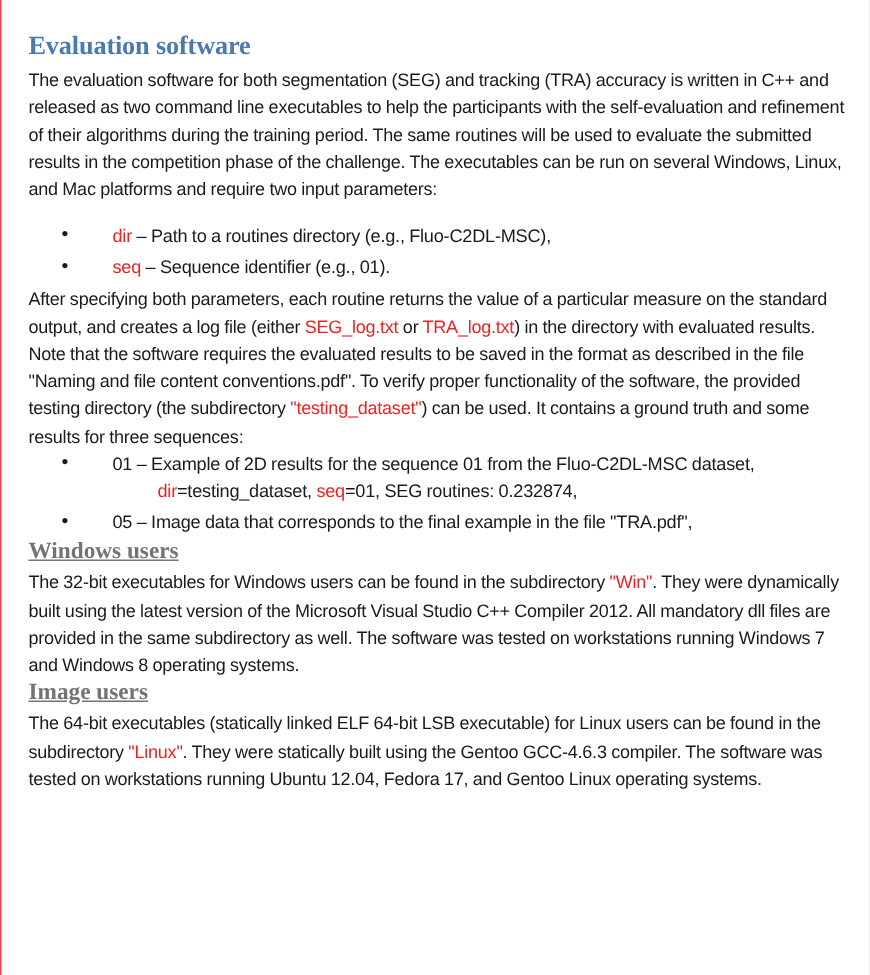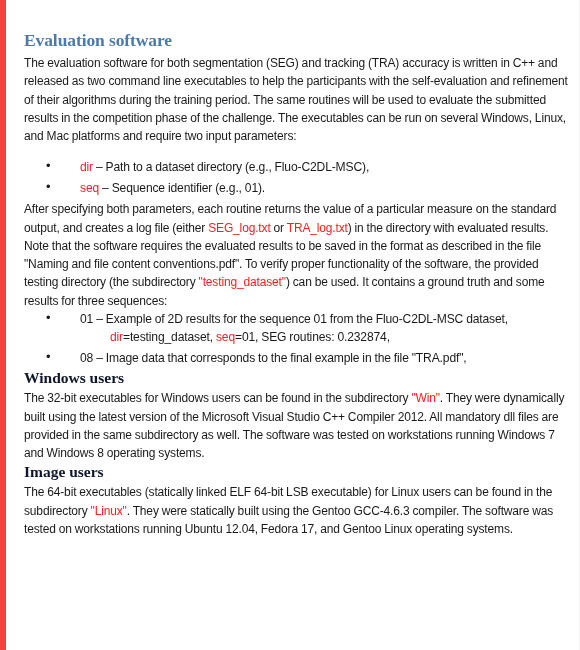--- a/index.html
+++ b/index.html
@@ -12,47 +12,48 @@
     height: 650px;
     overflow: hidden;
     font-family: "Liberation Sans", "DejaVu Sans", sans-serif;
   }
   .page {
     position: relative;
     width: 580px;
     height: 650px;
     box-sizing: border-box;
     background: #ffffff;
-    border-left: 6px solid #ef4444;
+    border-left: 1px solid #ef4444;
     border-right: 1px solid #f2f2f2;
-    padding: 30px 18px 0 18px;
+    padding: 20px 18px 0 18px;
     box-sizing: border-box;
   }
   .content {
     width: 544px;
   }
 
   h2.section-heading {
     font-family: "Liberation Serif", "DejaVu Serif", serif;
     font-size: 17.5px;
     font-weight: bold;
     color: #4a7ab0;
     margin: 0 0 4px 0;
     padding: 0;
     letter-spacing: -0.1px;
     line-height: 1.15;
   }
   h2.sub-heading {
     font-family: "Liberation Serif", "DejaVu Serif", serif;
     font-size: 15.5px;
     font-weight: bold;
-    color: #0f172a;
+    color: #737373;
     margin: 0 0 2px 0;
     padding: 0;
     line-height: 1.2;
+    text-decoration: underline;
   }
 
   p.body-text {
     font-size: 12px;
     color: #1a1a1a;
     line-height: 18.3px;
     margin: 0;
     padding: 0;
     text-align: left;
     letter-spacing: -0.15px;
@@ -104,36 +105,36 @@
 
 <div class="page">
   <div class="content">
 
     <h2 class="section-heading">Evaluation software</h2>
 
     <p class="body-text"><span>The evaluation software for both segmentation (SEG) and tracking (TRA) accuracy is written in C++ and released as two command line executables to help the participants with the self-evaluation and refinement of their algorithms during the training period. The same routines will be used to evaluate the submitted results in the competition phase of the challenge. The executables can be run on several Windows, Linux, and Mac platforms and require two input parameters:</span></p>
 
     <ul class="bullets first-list">
       <li>
-        <span class="red">dir</span><span> – Path to a dataset directory (e.g., Fluo-C2DL-MSC),</span>
+        <span class="red">dir</span><span> – Path to a routines directory (e.g., Fluo-C2DL-MSC),</span>
       </li>
       <li>
         <span class="red">seq</span><span> – Sequence identifier (e.g., 01).</span>
       </li>
     </ul>
 
     <p class="body-text gap-after-list"><span>After specifying both parameters, each routine returns the value of a particular measure on the standard output, and creates a log file (either </span><span class="red">SEG_log.txt</span><span> or </span><span class="red">TRA_log.txt</span><span>) in the directory with evaluated results. Note that the software requires the evaluated results to be saved in the format as described in the file "Naming and file content conventions.pdf". To verify proper functionality of the software, the provided testing directory (the subdirectory  </span><span class="red">"testing_dataset"</span><span>) can be used. It contains a ground truth and some results for three sequences:</span></p>
 
     <ul class="bullets second-list">
       <li>
         <span>01 – Example of 2D results for the sequence 01 from the Fluo-C2DL-MSC dataset,</span>
         <span class="cont-line"><span class="red">dir</span><span>=testing_dataset, </span><span class="red">seq</span><span>=01, SEG routines: 0.232874,</span></span>
       </li>
       <li>
-        <span>08 – Image data that corresponds to the final example in the file "TRA.pdf",</span>
+        <span>05 – Image data that corresponds to the final example in the file "TRA.pdf",</span>
       </li>
     </ul>
 
     <h2 class="sub-heading gap-section">Windows users</h2>
     <p class="body-text"><span>The 32-bit executables for Windows users can be found in the subdirectory </span><span class="red">"Win"</span><span>. They were dynamically built using the latest version of the Microsoft Visual Studio C++ Compiler 2012. All mandatory dll files are provided in the same subdirectory as well. The software was tested on workstations running Windows 7 and Windows 8 operating systems.</span></p>
 
     <h2 class="sub-heading gap-section">Image users</h2>
     <p class="body-text"><span>The 64-bit executables (statically linked ELF 64-bit LSB executable) for Linux users can be found in the subdirectory </span><span class="red">"Linux"</span><span>. They were statically built using the Gentoo GCC-4.6.3 compiler. The software was tested on workstations running Ubuntu 12.04, Fedora 17, and Gentoo Linux operating systems.</span></p>
 
   </div>

